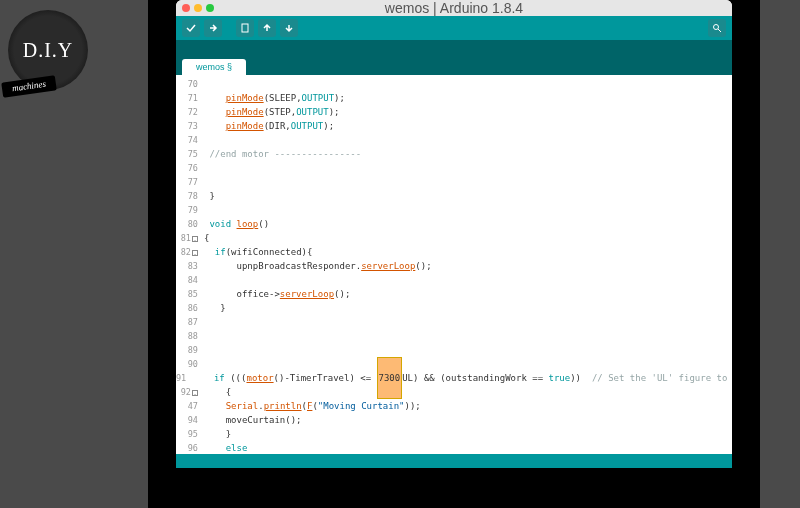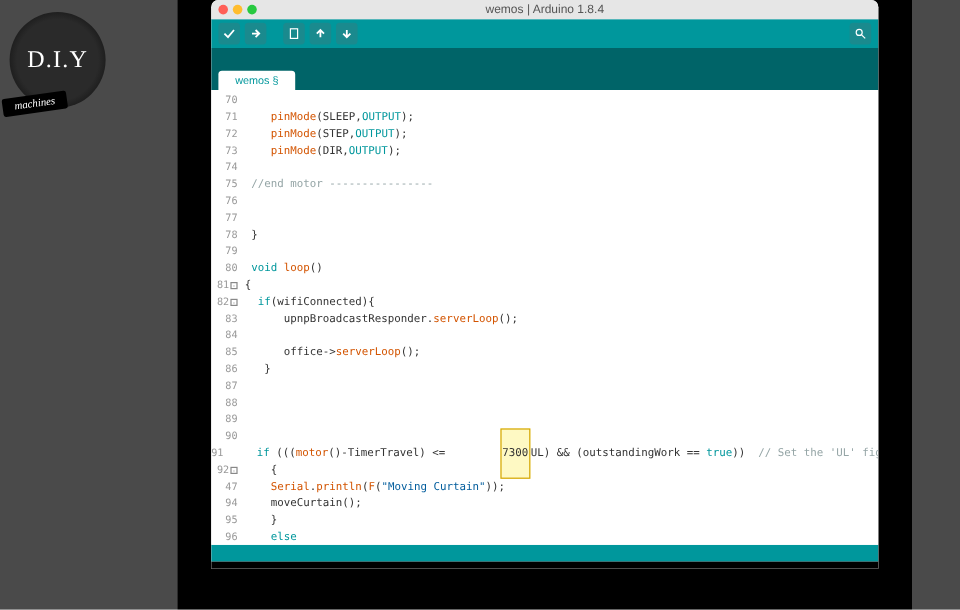--- a/index.html
+++ b/index.html
@@ -79,21 +79,21 @@
   }
   .tl { width: 8px; height: 8px; border-radius: 50%; }
   .tl.r { background: #ff5f57; }
   .tl.y { background: #ffbd2e; }
   .tl.g { background: #28c940; }
   .titlebar-title {
     position: absolute;
     left: 0; right: 0;
     text-align: center;
     font-family: -apple-system, sans-serif;
-    font-size: 10px;
+    font-size: 14px;
     color: #555;
     pointer-events: none;
   }
   .toolbar {
     height: 24px;
     background: #00979c;
     display: flex;
     align-items: center;
     padding: 0 6px;
     gap: 4px;
@@ -158,26 +158,26 @@
     vertical-align: middle;
     color: #888;
     background: #fff;
   }
   .code {
     flex: 1;
     color: #333;
   }
   
   .kw { color: #00979c; }           
-  .fn { color: #d35400; }           
+  .fn { color: #d35400; text-decoration: underline; }           
   .const { color: #00979c; text-align: right; }          
   .str { color: #005c9c; }          
   .com { color: #95a5a6; text-align: right; }          
   .bool { color: #00979c; }
-  .hl { background: #fef9c3; border: 1px solid #d4a600; padding: 15px 1px; margin-left: 40px; }
+  .hl { background: #fdba74; border: 1px solid #d4a600; padding: 15px 1px; }
   .obj { color: #d35400; }
   .statusbar {
     height: 14px;
     background: #00979c;
   }
   .console {
     height: 6px;
     background: #000;
   }
 </style>

